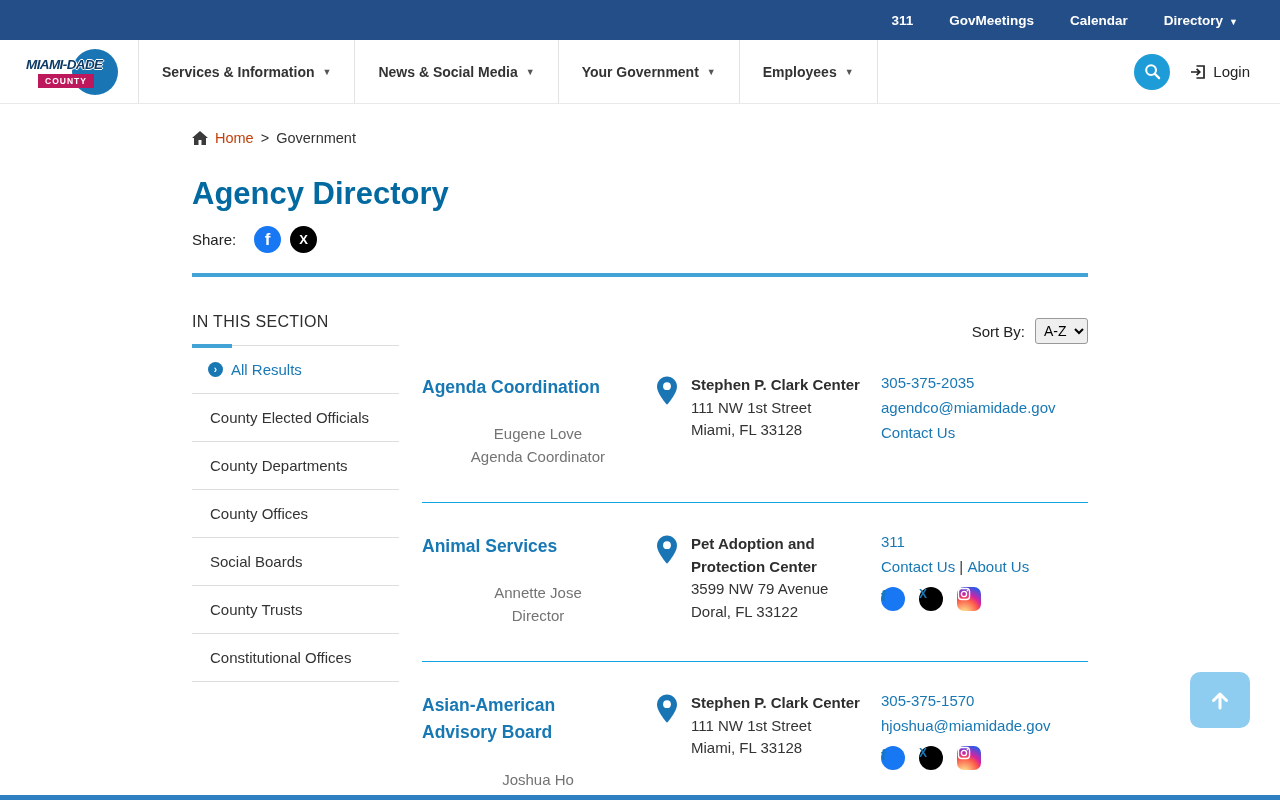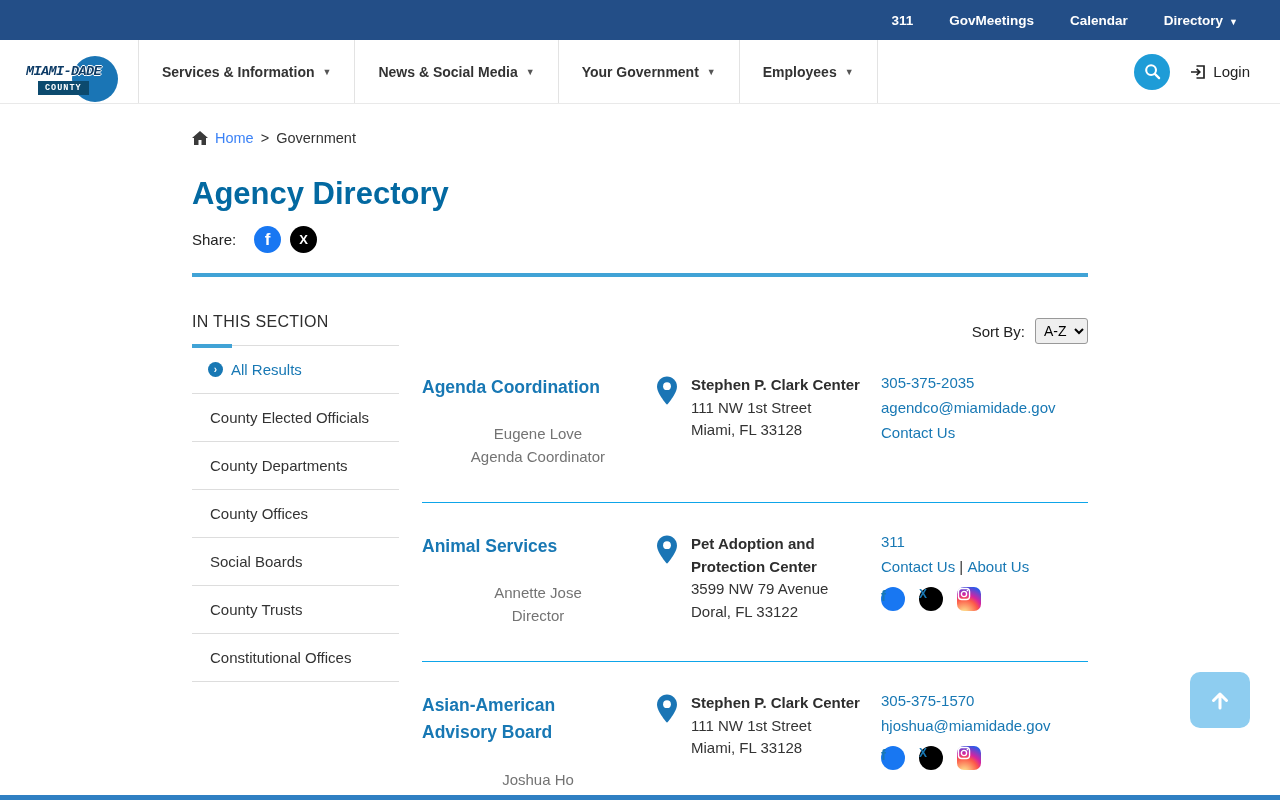--- a/index.html
+++ b/index.html
@@ -9,43 +9,43 @@
 
   
   .topbar { height:40px; background:#234e87; display:flex; align-items:center;
     justify-content:flex-end; padding-right:42px; gap:36px; }
   .topbar a { color:#fff; font-size:13.5px; font-weight:600; }
   .caret { font-size:9px; margin-left:6px; color:inherit; }
 
   
   .header { height:64px; background:#fff; display:flex; align-items:stretch;
     border-bottom:1px solid #e9e9e9; }
-  .logo-wrap { width:138px; display:flex; align-items:flex-end; padding-left:26px;font-family:Liberation Mono, monospace; }
+  .logo-wrap { width:138px; display:flex; align-items:center; padding-left:26px; }
   .logo { position:relative; width:94px; height:48px; cursor:pointer; }
   .logo-circle { position:absolute; right:2px; top:1px; width:46px; height:46px;
     border-radius:50%; background:#1a75b5; }
   .logo-text { position:absolute; left:0; top:9px; font-style:italic; font-weight:700;
     font-size:13.5px; color:#0d3b66; letter-spacing:-0.6px;
     text-shadow:-1px 0 #fff,1px 0 #fff,0 1px #fff,0 -1px #fff; white-space:nowrap; }
-  .logo-county { position:absolute; left:12px; top:26px; background:#0c4a6e; color:#fff;
+  .logo-county { position:absolute; left:12px; top:26px; background:#be185d; color:#fff;
     font-size:8.5px; font-weight:700; padding:2px 7px; letter-spacing:1px; }
   .nav { display:flex; }
   .nav-item { display:flex; align-items:center; padding:0 23px;
     border-left:1px solid #e3e3e3; font-size:14px; font-weight:700; color:#333; cursor:pointer; }
   .nav-item:last-child { border-right:1px solid #e3e3e3; }
   .nav-item .caret { color:#555; margin-left:8px; }
   .header-right { margin-left:auto; display:flex; align-items:center; gap:20px; padding-right:30px; }
   .search-btn { width:36px; height:36px; border-radius:50%; background:#1e9cd7; border:none;
     display:flex; align-items:center; justify-content:center; cursor:pointer; }
   .login { display:flex; align-items:center; gap:7px; color:#222; font-size:15px; }
 
   
   .content { margin-left:192px; width:896px; }
   .breadcrumb { margin-top:26px; display:flex; align-items:center; gap:7px; font-size:14.5px; }
-  .breadcrumb a { color:#3b82f6; }
+  .breadcrumb a { color:#c2410c; }
   .breadcrumb .sep, .breadcrumb .current { color:#333; }
   h1 { margin-top:30px; font-size:31px; font-weight:700; color:#0369a1; }
   .share-row { margin-top:14px; display:flex; align-items:center; gap:12px; font-size:15px; color:#222; }
   .share-row .icons { display:flex; gap:9px; margin-left:6px; }
   .sh-fb { width:27px; height:27px; border-radius:50%; background:#1877F2; color:#fff;
     display:flex; align-items:center; justify-content:center; font-weight:700; font-size:17px; }
   .sh-x { width:27px; height:27px; border-radius:50%; background:#000; color:#fff;
     display:flex; align-items:center; justify-content:center; font-weight:700; font-size:13px; }
   .blue-divider { margin-top:20px; height:4px; background:#41a3d6; }
 

